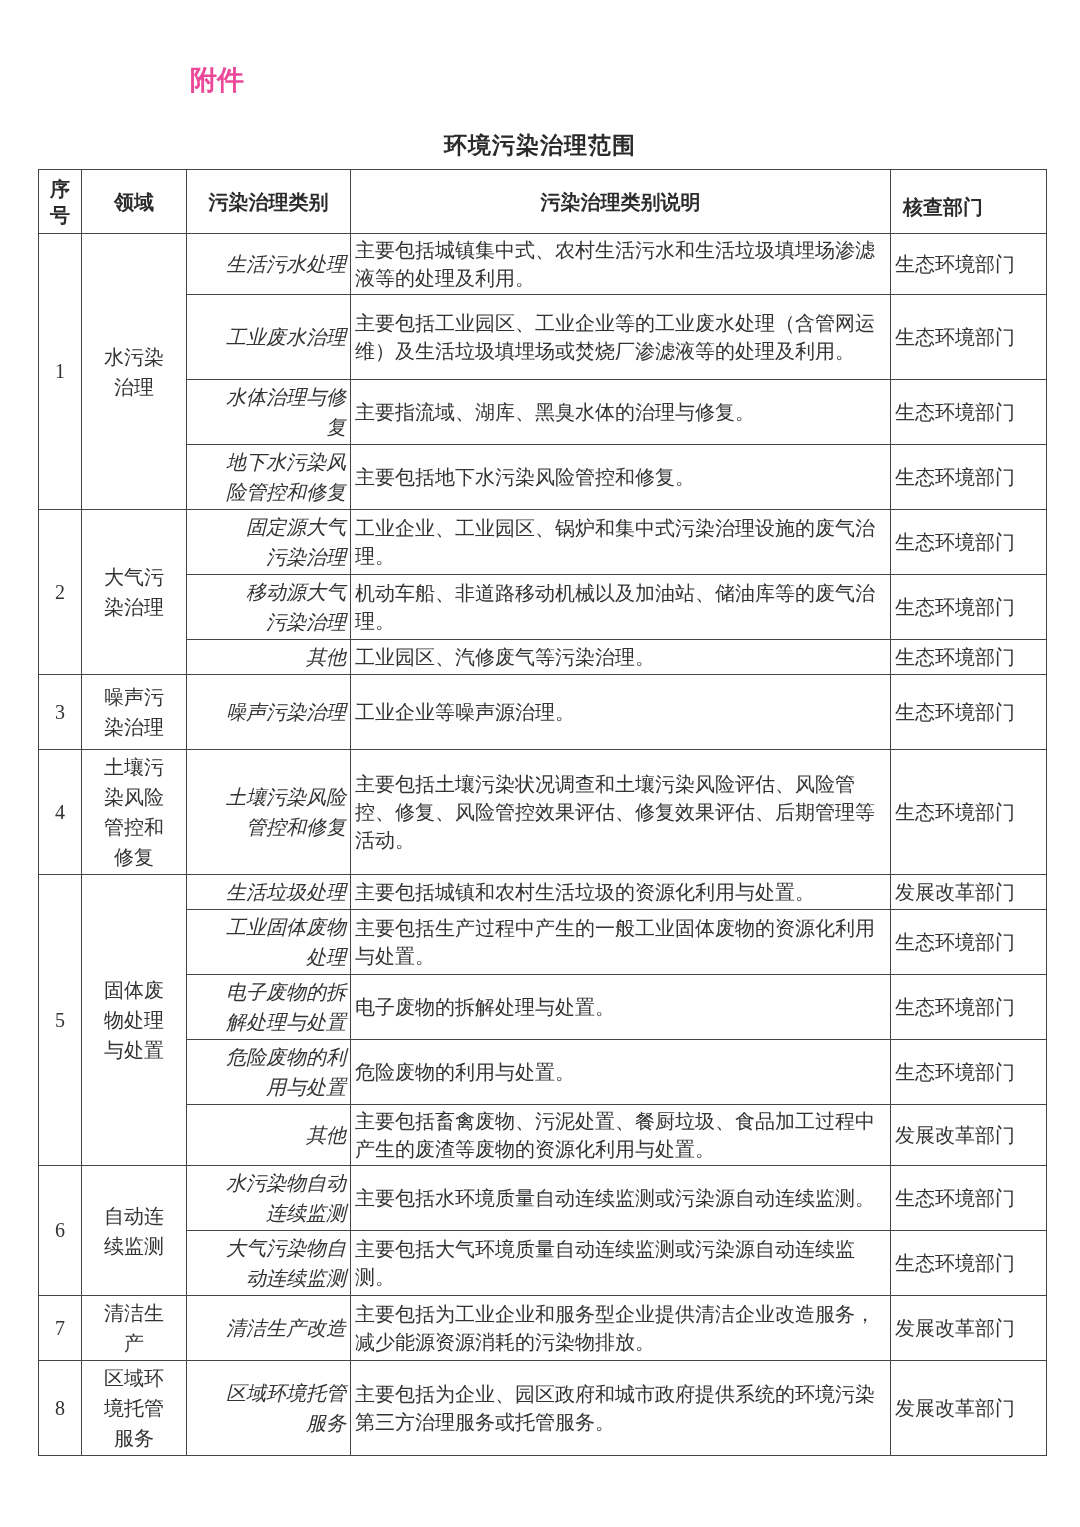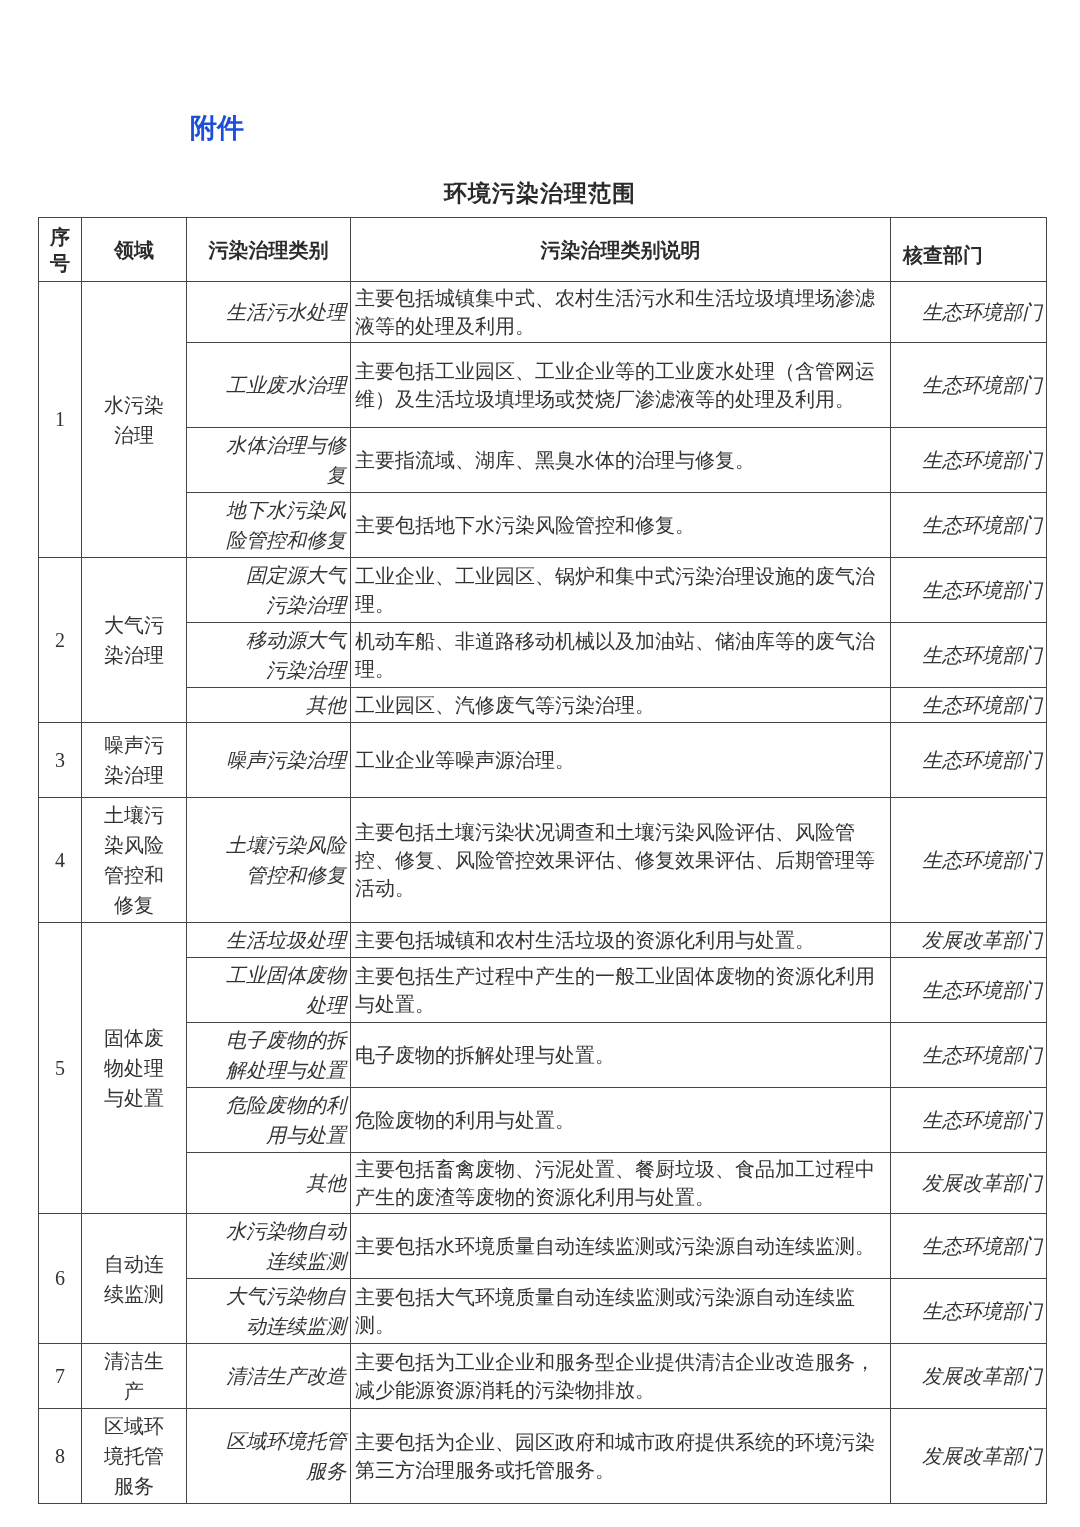--- a/index.html
+++ b/index.html
@@ -14,25 +14,25 @@
     color: #333333;
     position: relative;
   }
   .page {
     width: 1080px;
     height: 1527px;
     background: #ffffff;
     overflow: hidden;
   }
   .attachment-label {
-    padding-top: 112px;
+    padding-top: 64px;
     margin-left: 190px;
     font-size: 27px;
     font-weight: bold;
-    color: #1d4ed8;
+    color: #ec4899;
     line-height: 1.2;
   }
   .table-title {
     margin-top: 34px;
     text-align: center;
     font-size: 23px;
     font-weight: bold;
     color: #2a2a2a;
     letter-spacing: 1px;
   }
@@ -82,23 +82,22 @@
     white-space: pre-line;
     line-height: 30px;
     font-style: italic;
   }
   td.cell-desc {
     text-align: left;
     padding: 5px 34px 5px 13px;
     line-height: 28px;
   }
   td.cell-dept {
-    text-align: right;
+    text-align: left;
     padding-left: 12px;
-    font-style: italic;
   }
 </style>
 </head>
 <body>
 
 <div class="page">
   <div class="attachment-label">附件</div>
 
   <div class="table-title">环境污染治理范围</div>
 

